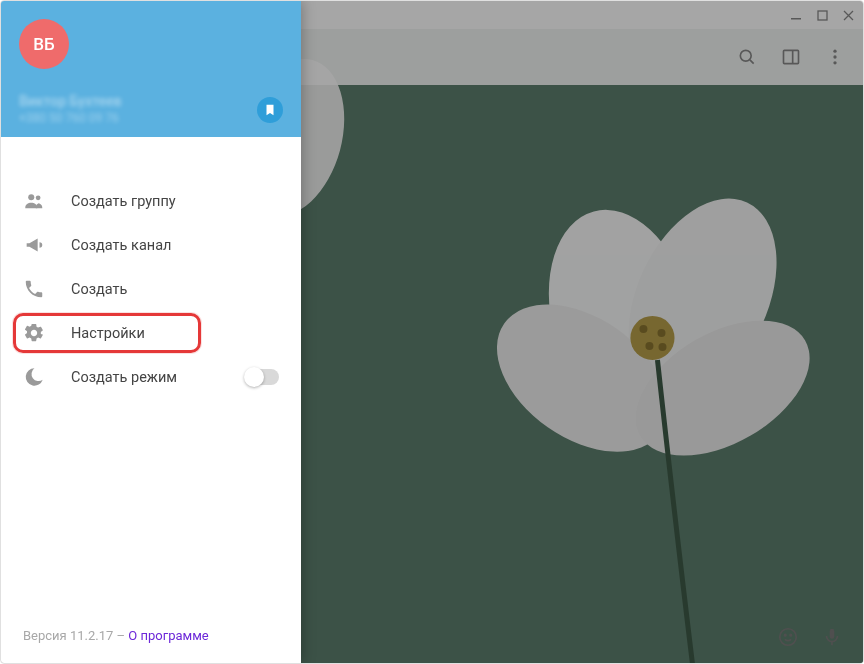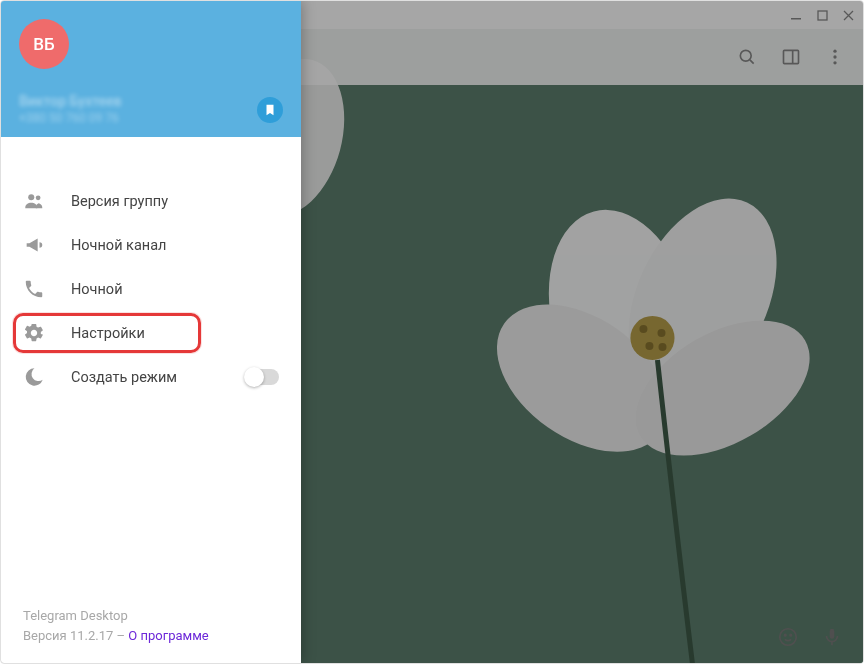--- a/index.html
+++ b/index.html
@@ -285,41 +285,41 @@
 
       <div class="menu-item">
         <span class="mi-icon">
           <svg width="22" height="22" viewBox="0 0 24 24" fill="#9a9a9a">
               <circle cx="9" cy="8" r="3.3"></circle>
               <circle cx="16.5" cy="8.5" r="2.6"></circle>
               <path d="M2.5 19c0-3 3-5 6.5-5s6.5 2 6.5 5v1H2.5z"></path>
               <path d="M14 19c0-2 1.2-3.8 3-4.5 2 .5 4 2 4 4.5v1h-7z"></path>
             </svg>
         </span>
-        <span>Версия группу</span>
+        <span>Создать группу</span>
       </div>
 
       <div class="menu-item">
         <span class="mi-icon">
           <svg width="22" height="22" viewBox="0 0 24 24" fill="#9a9a9a">
               <path d="M4 10 v4 h3 l9 5 V5 l-9 5 z"></path>
               <path d="M18 9 a3 3 0 0 1 0 6 z"></path>
             </svg>
         </span>
-        <span>Ночной канал</span>
+        <span>Создать канал</span>
       </div>
 
 
       <div class="menu-item">
         <span class="mi-icon">
           <svg width="22" height="22" viewBox="0 0 24 24" fill="#9a9a9a">
               <path d="M6.6 10.8c1.4 2.8 3.8 5.2 6.6 6.6l2.2-2.2c.3-.3.7-.4 1-.2 1.2.4 2.4.6 3.6.6.6 0 1 .4 1 1V20c0 .6-.4 1-1 1C10.6 21 3 13.4 3 4c0-.6.4-1 1-1h3.4c.6 0 1 .4 1 1 0 1.2.2 2.4.6 3.6.1.3 0 .7-.2 1l-2.2 2.2z"></path>
             </svg>
         </span>
-        <span>Ночной</span>
+        <span>Создать</span>
       </div>
 
       <div class="menu-item highlight">
         <span class="mi-icon">
           <svg width="22" height="22" viewBox="0 0 24 24" fill="#9a9a9a">
               <path d="M19.4 13c0-.3.1-.7.1-1s0-.7-.1-1l2.1-1.6c.2-.1.2-.4.1-.6l-2-3.5c-.1-.2-.4-.3-.6-.2l-2.5 1c-.5-.4-1.1-.7-1.7-1l-.4-2.6c0-.2-.2-.4-.5-.4h-4c-.2 0-.4.2-.5.4L9 4.2c-.6.2-1.2.6-1.7 1l-2.5-1c-.2-.1-.5 0-.6.2l-2 3.5c-.1.2-.1.5.1.6L4.4 10c0 .3-.1.7-.1 1s0 .7.1 1l-2.1 1.6c-.2.1-.2.4-.1.6l2 3.5c.1.2.4.3.6.2l2.5-1c.5.4 1.1.7 1.7 1l.4 2.6c0 .2.2.4.5.4h4c.2 0 .4-.2.5-.4l.4-2.6c.6-.2 1.2-.6 1.7-1l2.5 1c.2.1.5 0 .6-.2l2-3.5c.1-.2.1-.5-.1-.6L19.4 13zM12 15.5c-1.9 0-3.5-1.6-3.5-3.5S10.1 8.5 12 8.5s3.5 1.6 3.5 3.5-1.6 3.5-3.5 3.5z"></path>
             </svg>
         </span>
         <span>Настройки</span>
       </div>
@@ -330,20 +330,19 @@
               <path d="M12.5 2.5a9.5 9.5 0 1 0 9 12.5 7.5 7.5 0 0 1-9-12.5z"></path>
             </svg>
         </span>
         <span>Создать режим</span>
         <div class="toggle"></div>
       </div>
 
     </div>
 
     <div class="drawer-footer">
-      <div>Telegram Desktop</div>
       <div>
         <span>Версия 11.2.17</span><span> – </span><span class="about">О программе</span>
       </div>
     </div>
   </div>
 
 </div>
 
 </body></html>

